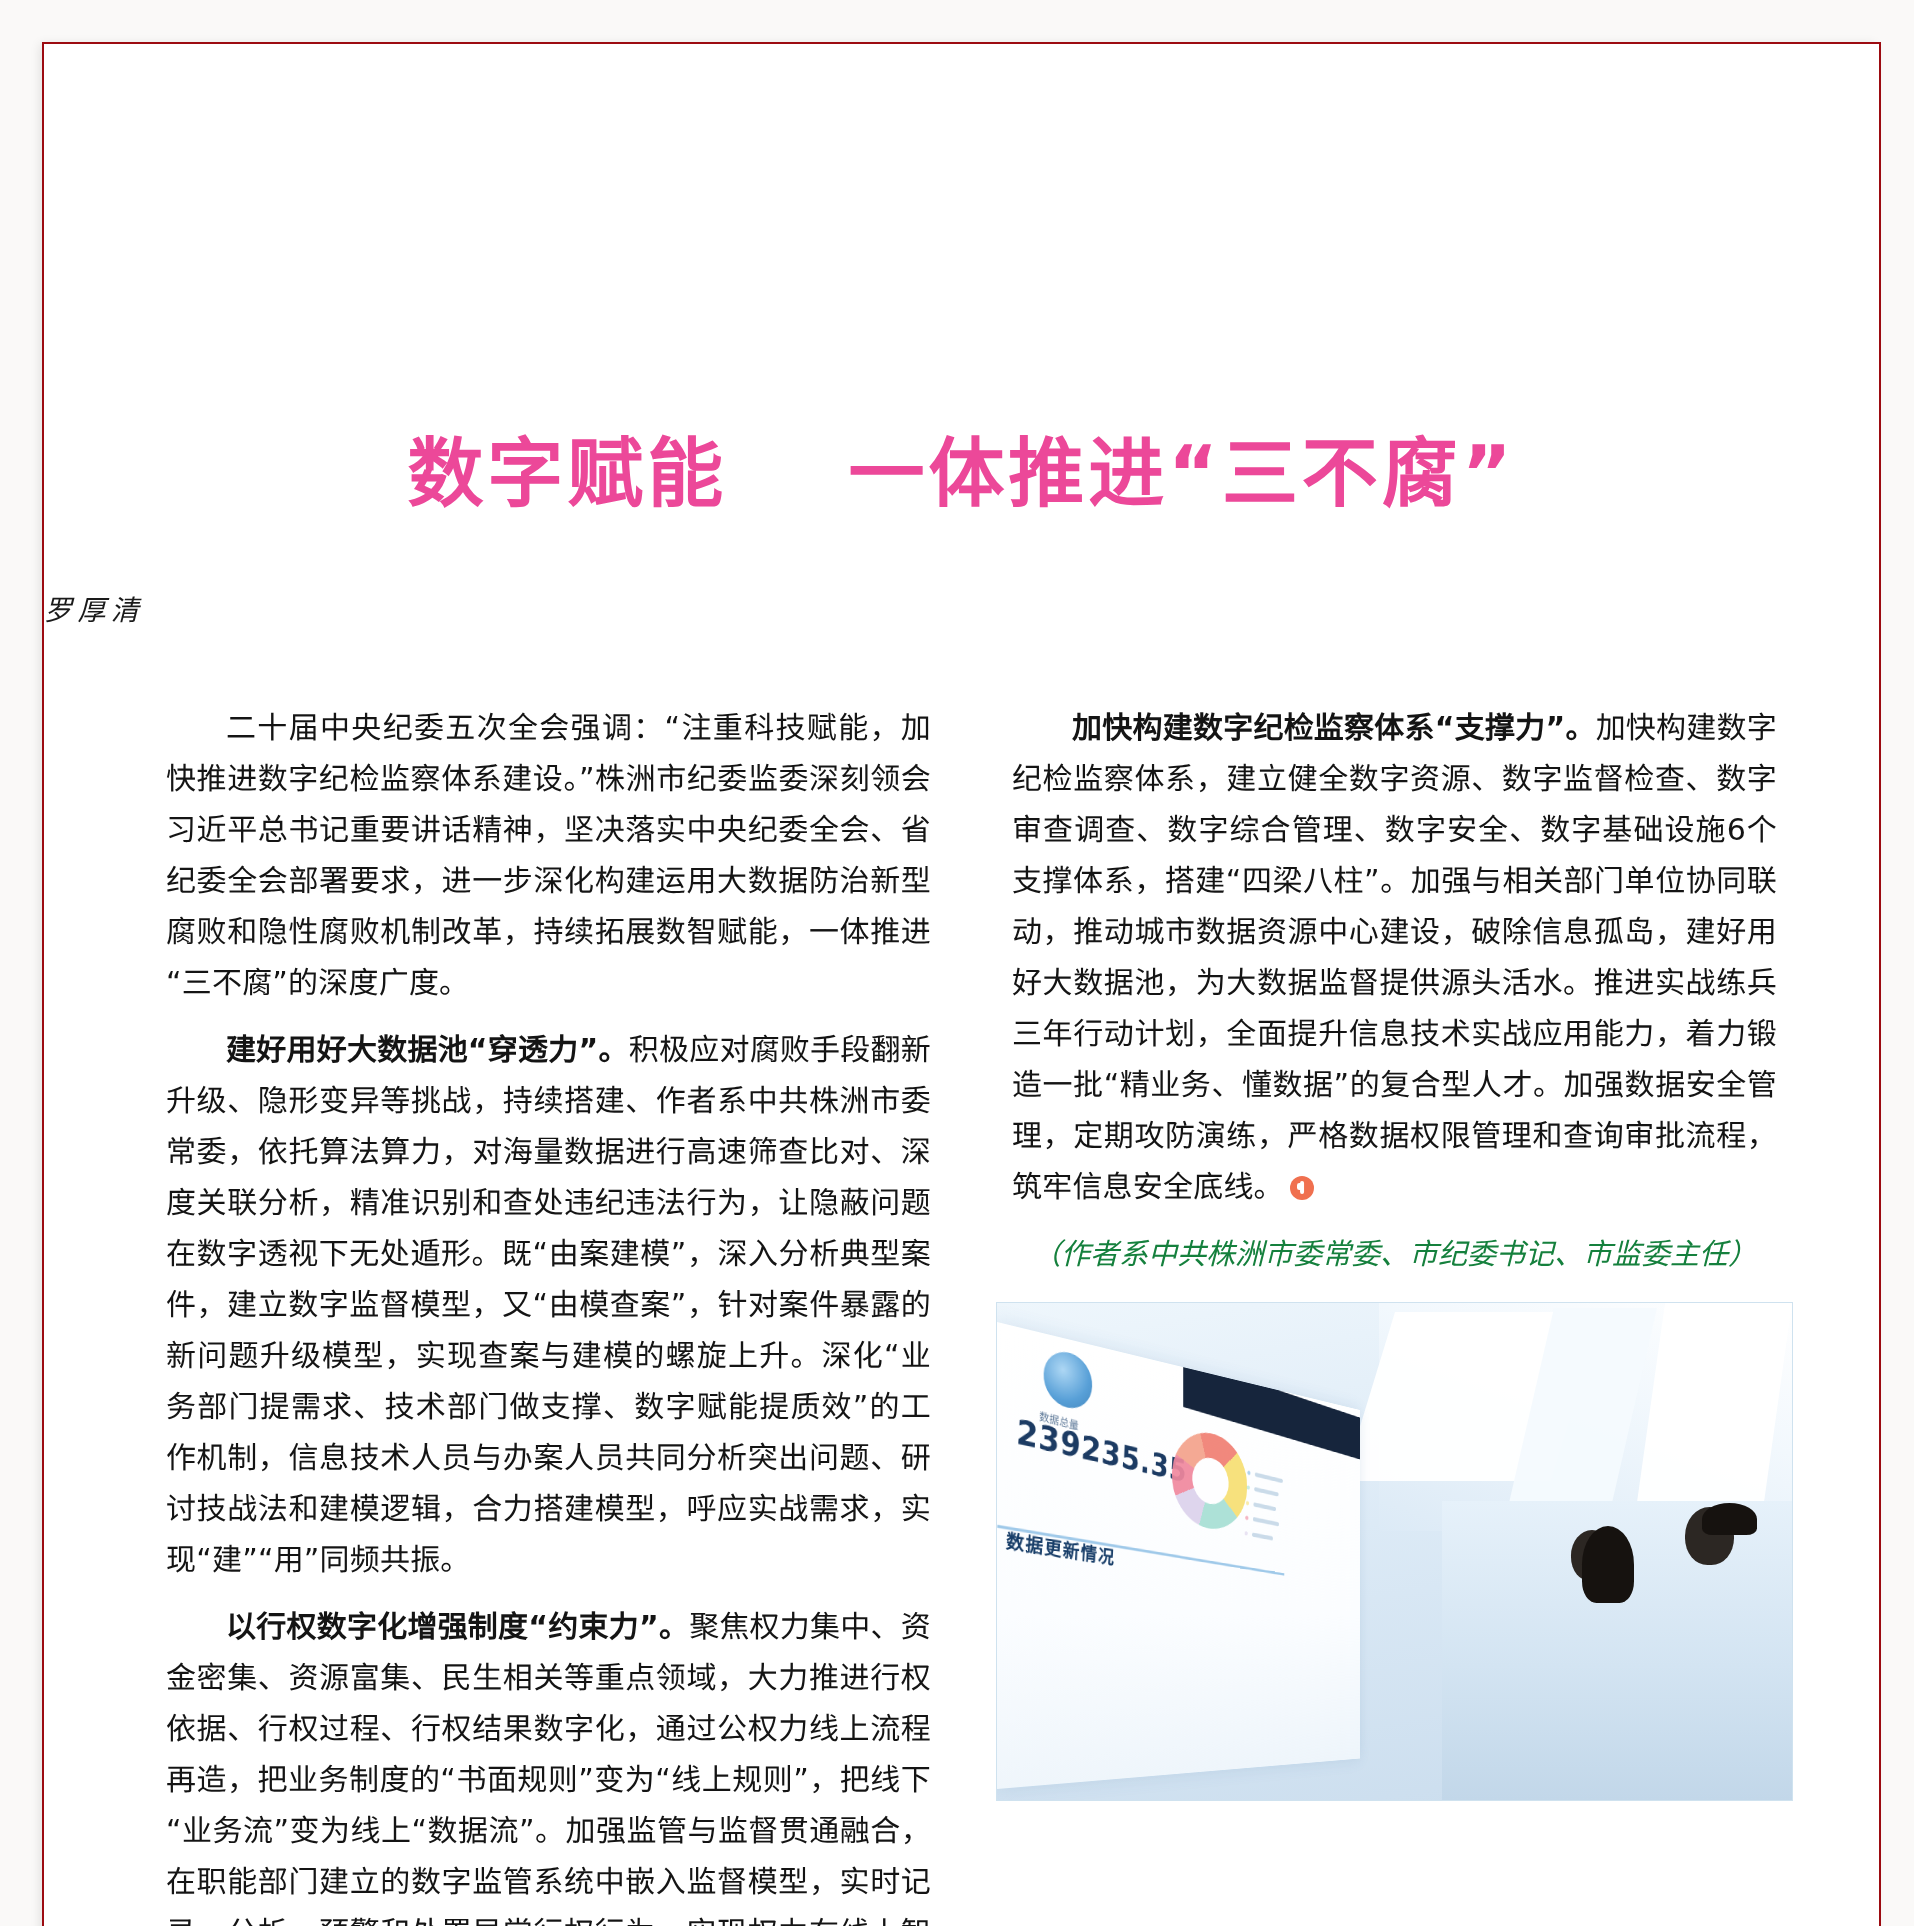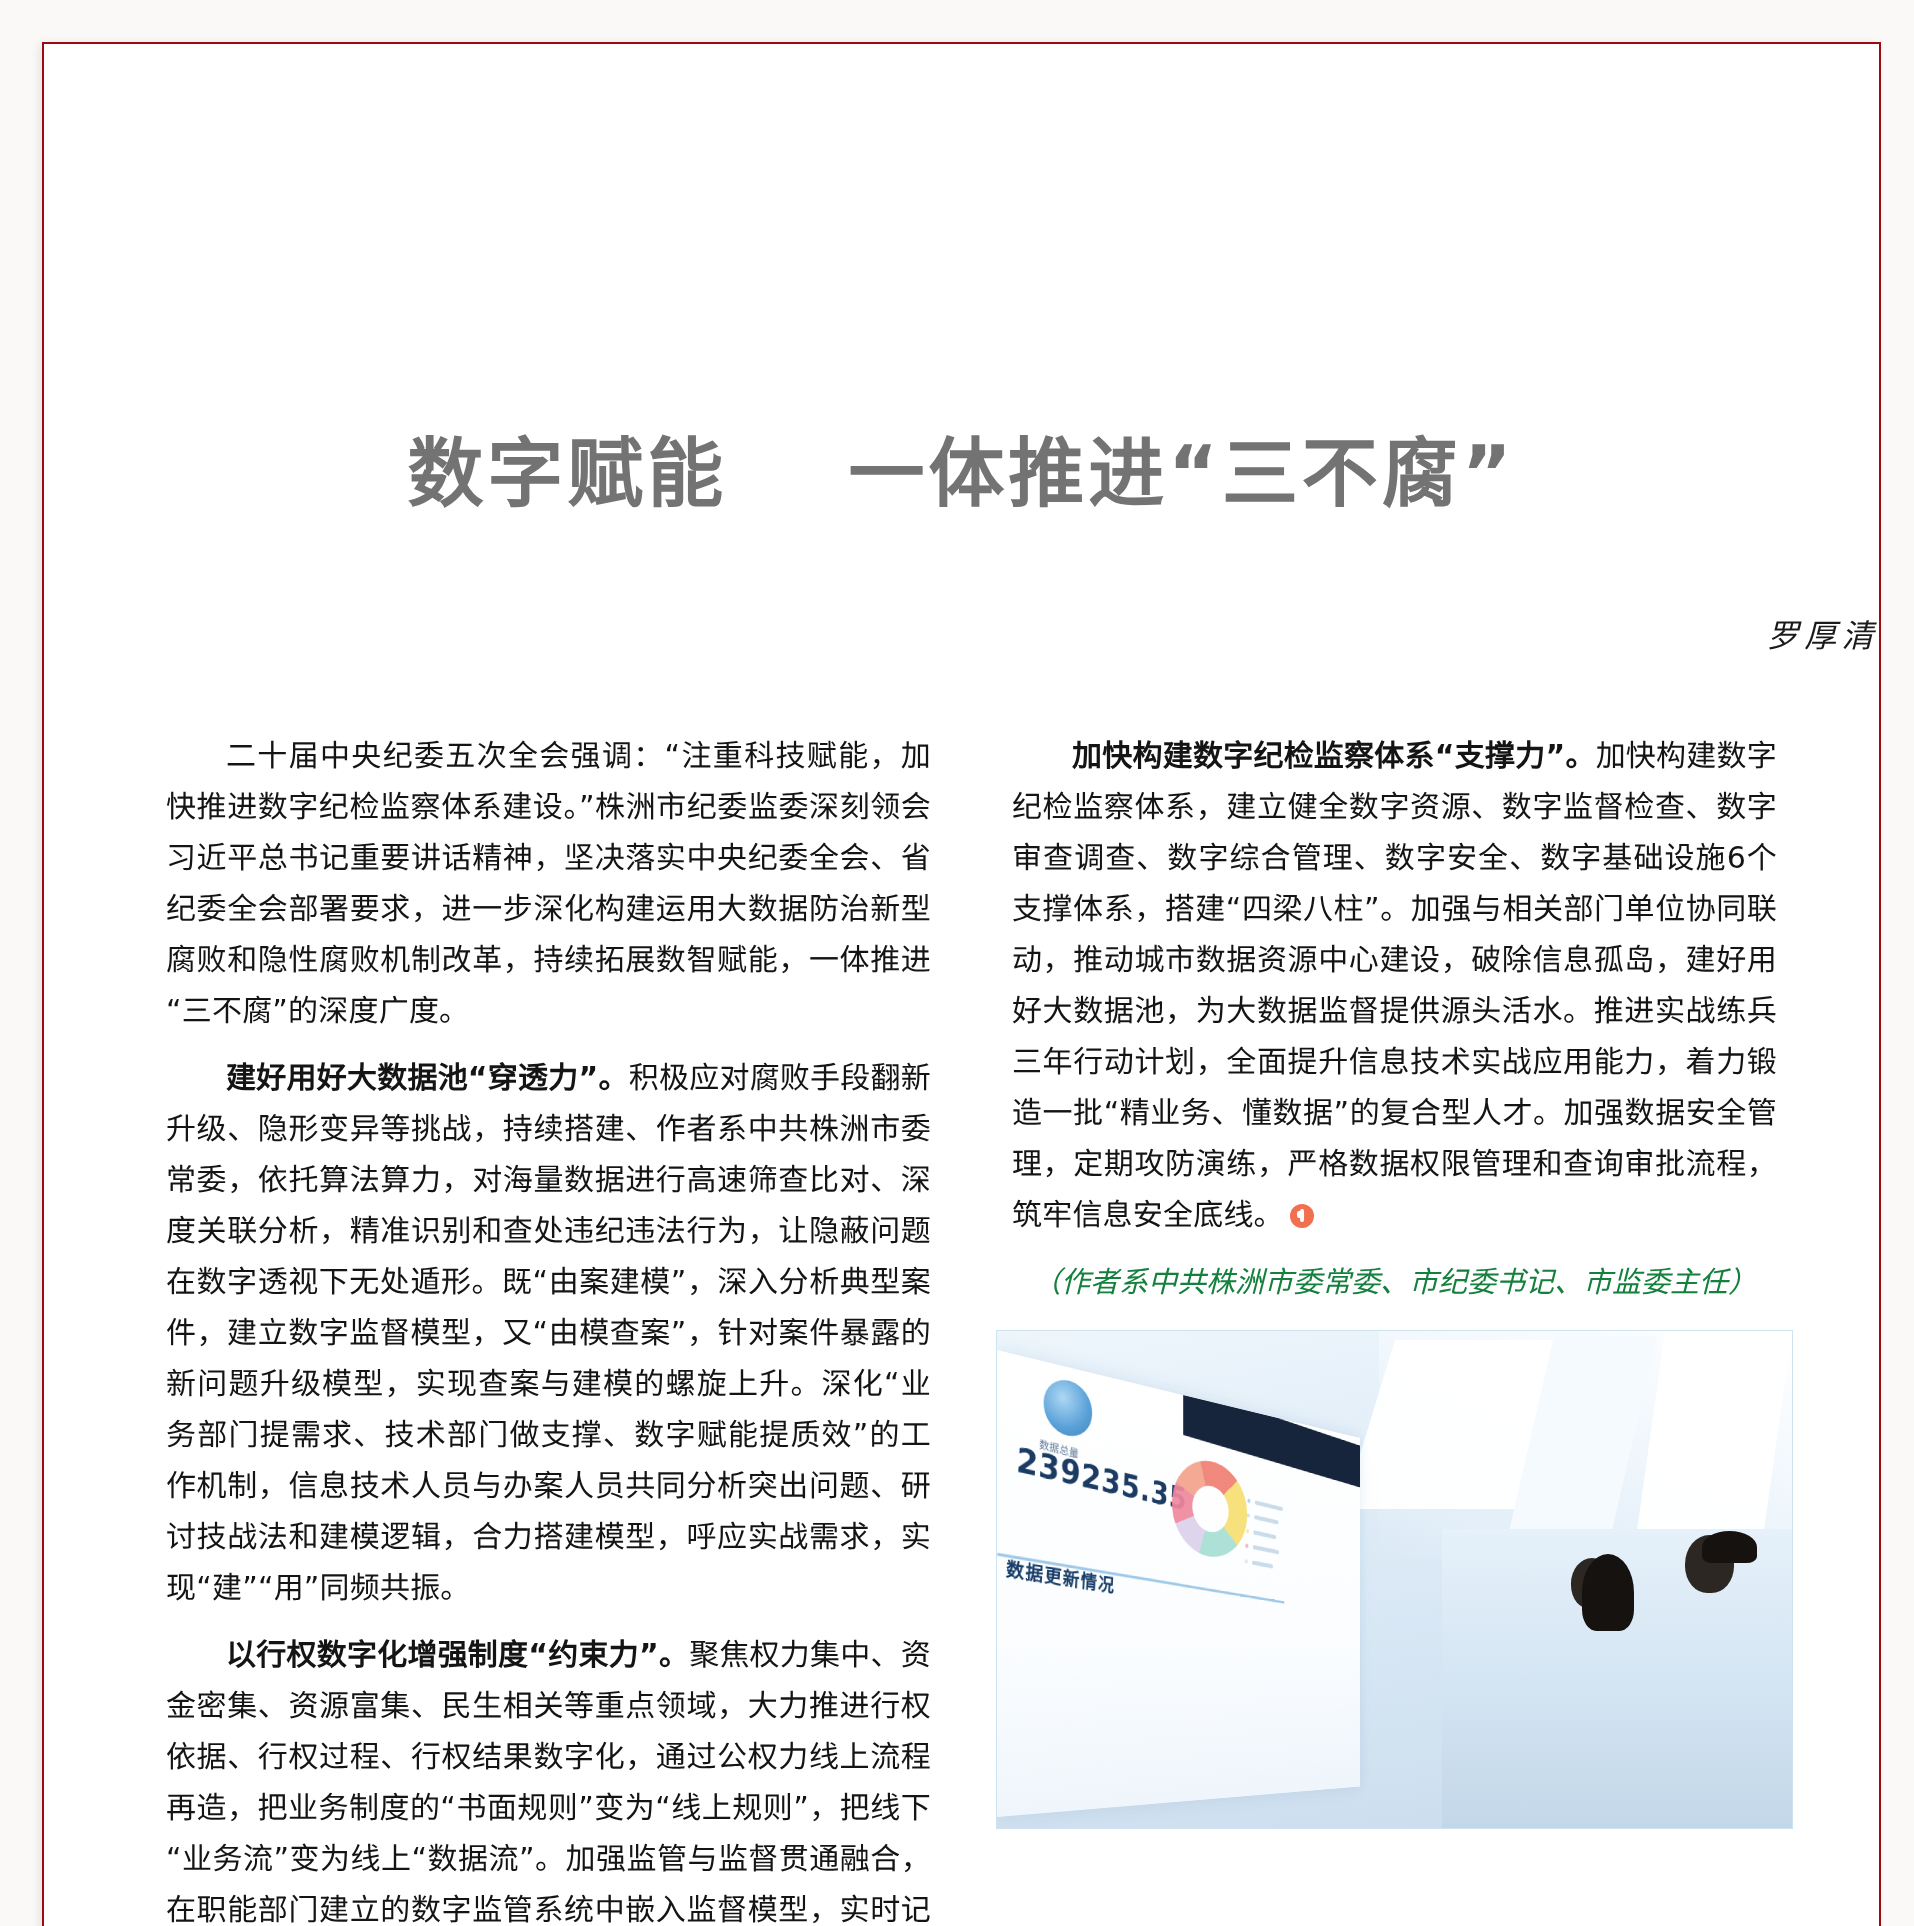--- a/index.html
+++ b/index.html
@@ -38,34 +38,34 @@
     padding: 0;
   }
 
   
   .headline-wrap {
     padding-top: 339px;
     text-align: center;
   }
   .headline {
     display: inline-block;
-    color: #737373;
+    color: #ec4899;
     font-family: "DejaVu Sans", "Liberation Sans", sans-serif;
     font-weight: 700;
     font-size: 76px;
     letter-spacing: 3.9px;
     line-height: 1.05;
     white-space: pre;
   }
   .byline {
-    margin-top: 45px;
-    text-align: right;
+    margin-top: 23px;
+    text-align: left;
     color: #1a1a1a;
     font-family: "Liberation Serif", "DejaVu Serif", serif;
-    font-size: 32px;
+    font-size: 28px;
     font-style: italic;
     letter-spacing: 5.4px;
   }
 
   
   .columns {
     margin-top: 58px;
     padding: 0 86px 0 106px;
     display: flex;
     gap: 49px;

